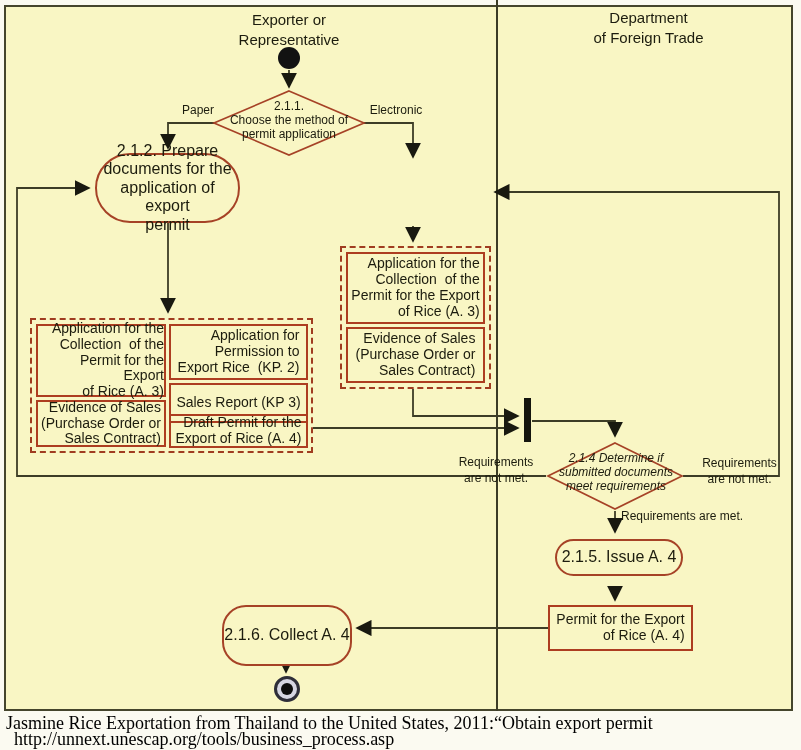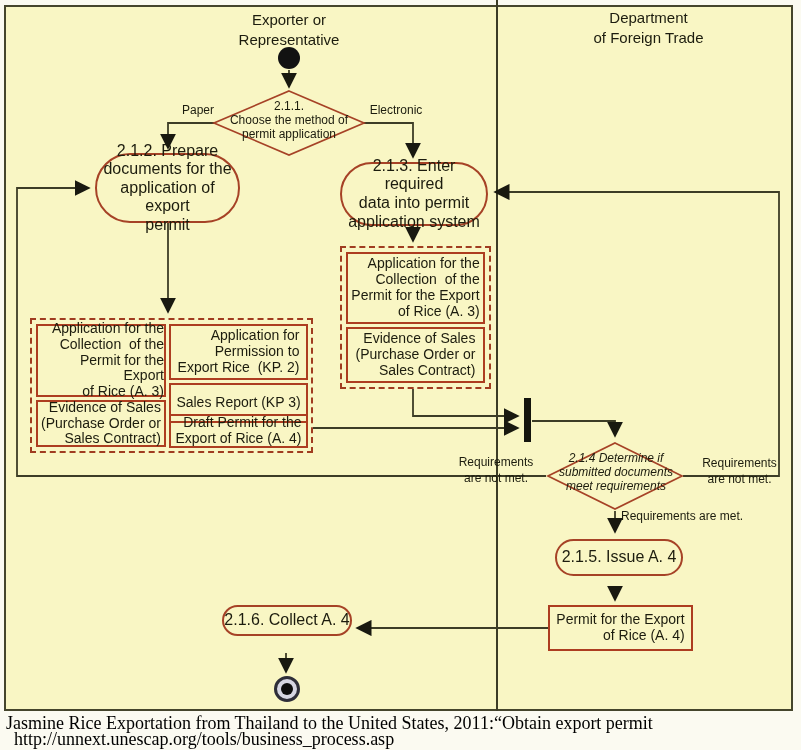--- a/index.html
+++ b/index.html
@@ -69,23 +69,20 @@
   <div class="txt" style="left:209px;top:100px;width:160px;">2.1.1.
 Choose the method of
 permit application</div>
   <div class="txt" style="left:176px;top:104px;width:44px;">Paper</div>
   <div class="txt" style="left:365px;top:104px;width:62px;">Electronic</div>
 
   <div class="oval" style="left:95px;top:153px;width:145px;height:70px;border-radius:36px;">2.1.2. Prepare
 documents for the
 application of export
 permit</div>
-  <div class="oval" style="left:340px;top:162px;width:148px;height:64px;border-radius:32px;">2.1.3. Enter required
-data into permit
-application system</div>
 
   <div class="dashbox" style="left:340px;top:246px;width:151px;height:143px;"></div>
   <div class="docbox" style="left:346px;top:252px;width:139px;height:72px;">Application for the
 Collection  of the
 Permit for the Export
 of Rice (A. 3)</div>
   <div class="docbox" style="left:346px;top:327px;width:139px;height:56px;">Evidence of Sales
 (Purchase Order or
 Sales Contract)</div>
 
@@ -109,21 +106,21 @@
 meet requirements</div>
   <div class="txt" style="left:447px;top:455px;width:98px;line-height:1.32;">Requirements
 are not met.</div>
   <div class="txt" style="left:686px;top:456px;width:107px;line-height:1.32;">Requirements
 are not met.</div>
   <div class="txt" style="left:621px;top:510px;width:170px;text-align:left;">Requirements are met.</div>
 
   <div class="oval" style="left:555px;top:539px;width:128px;height:37px;border-radius:24px;">2.1.5. Issue A. 4</div>
   <div class="docbox" style="left:548px;top:605px;width:145px;height:46px;">Permit for the Export
 of Rice (A. 4)</div>
-  <div class="oval" style="left:222px;top:605px;width:130px;height:31px;border-radius:24px;">2.1.6. Collect A. 4</div>
+  <div class="oval" style="left:222px;top:605px;width:130px;height:61px;border-radius:24px;">2.1.6. Collect A. 4</div>
 
   <div class="end-node">
     <div class="end-dot"></div>
   </div>
 
   <div class="footer-line" style="left:6px;top:713px;">Jasmine Rice Exportation from Thailand to the United States, 2011:“Obtain export permit</div>
   <div class="footer-line" style="left:14px;top:729px;">http://unnext.unescap.org/tools/business_process.asp</div>
 
 </div>
 

